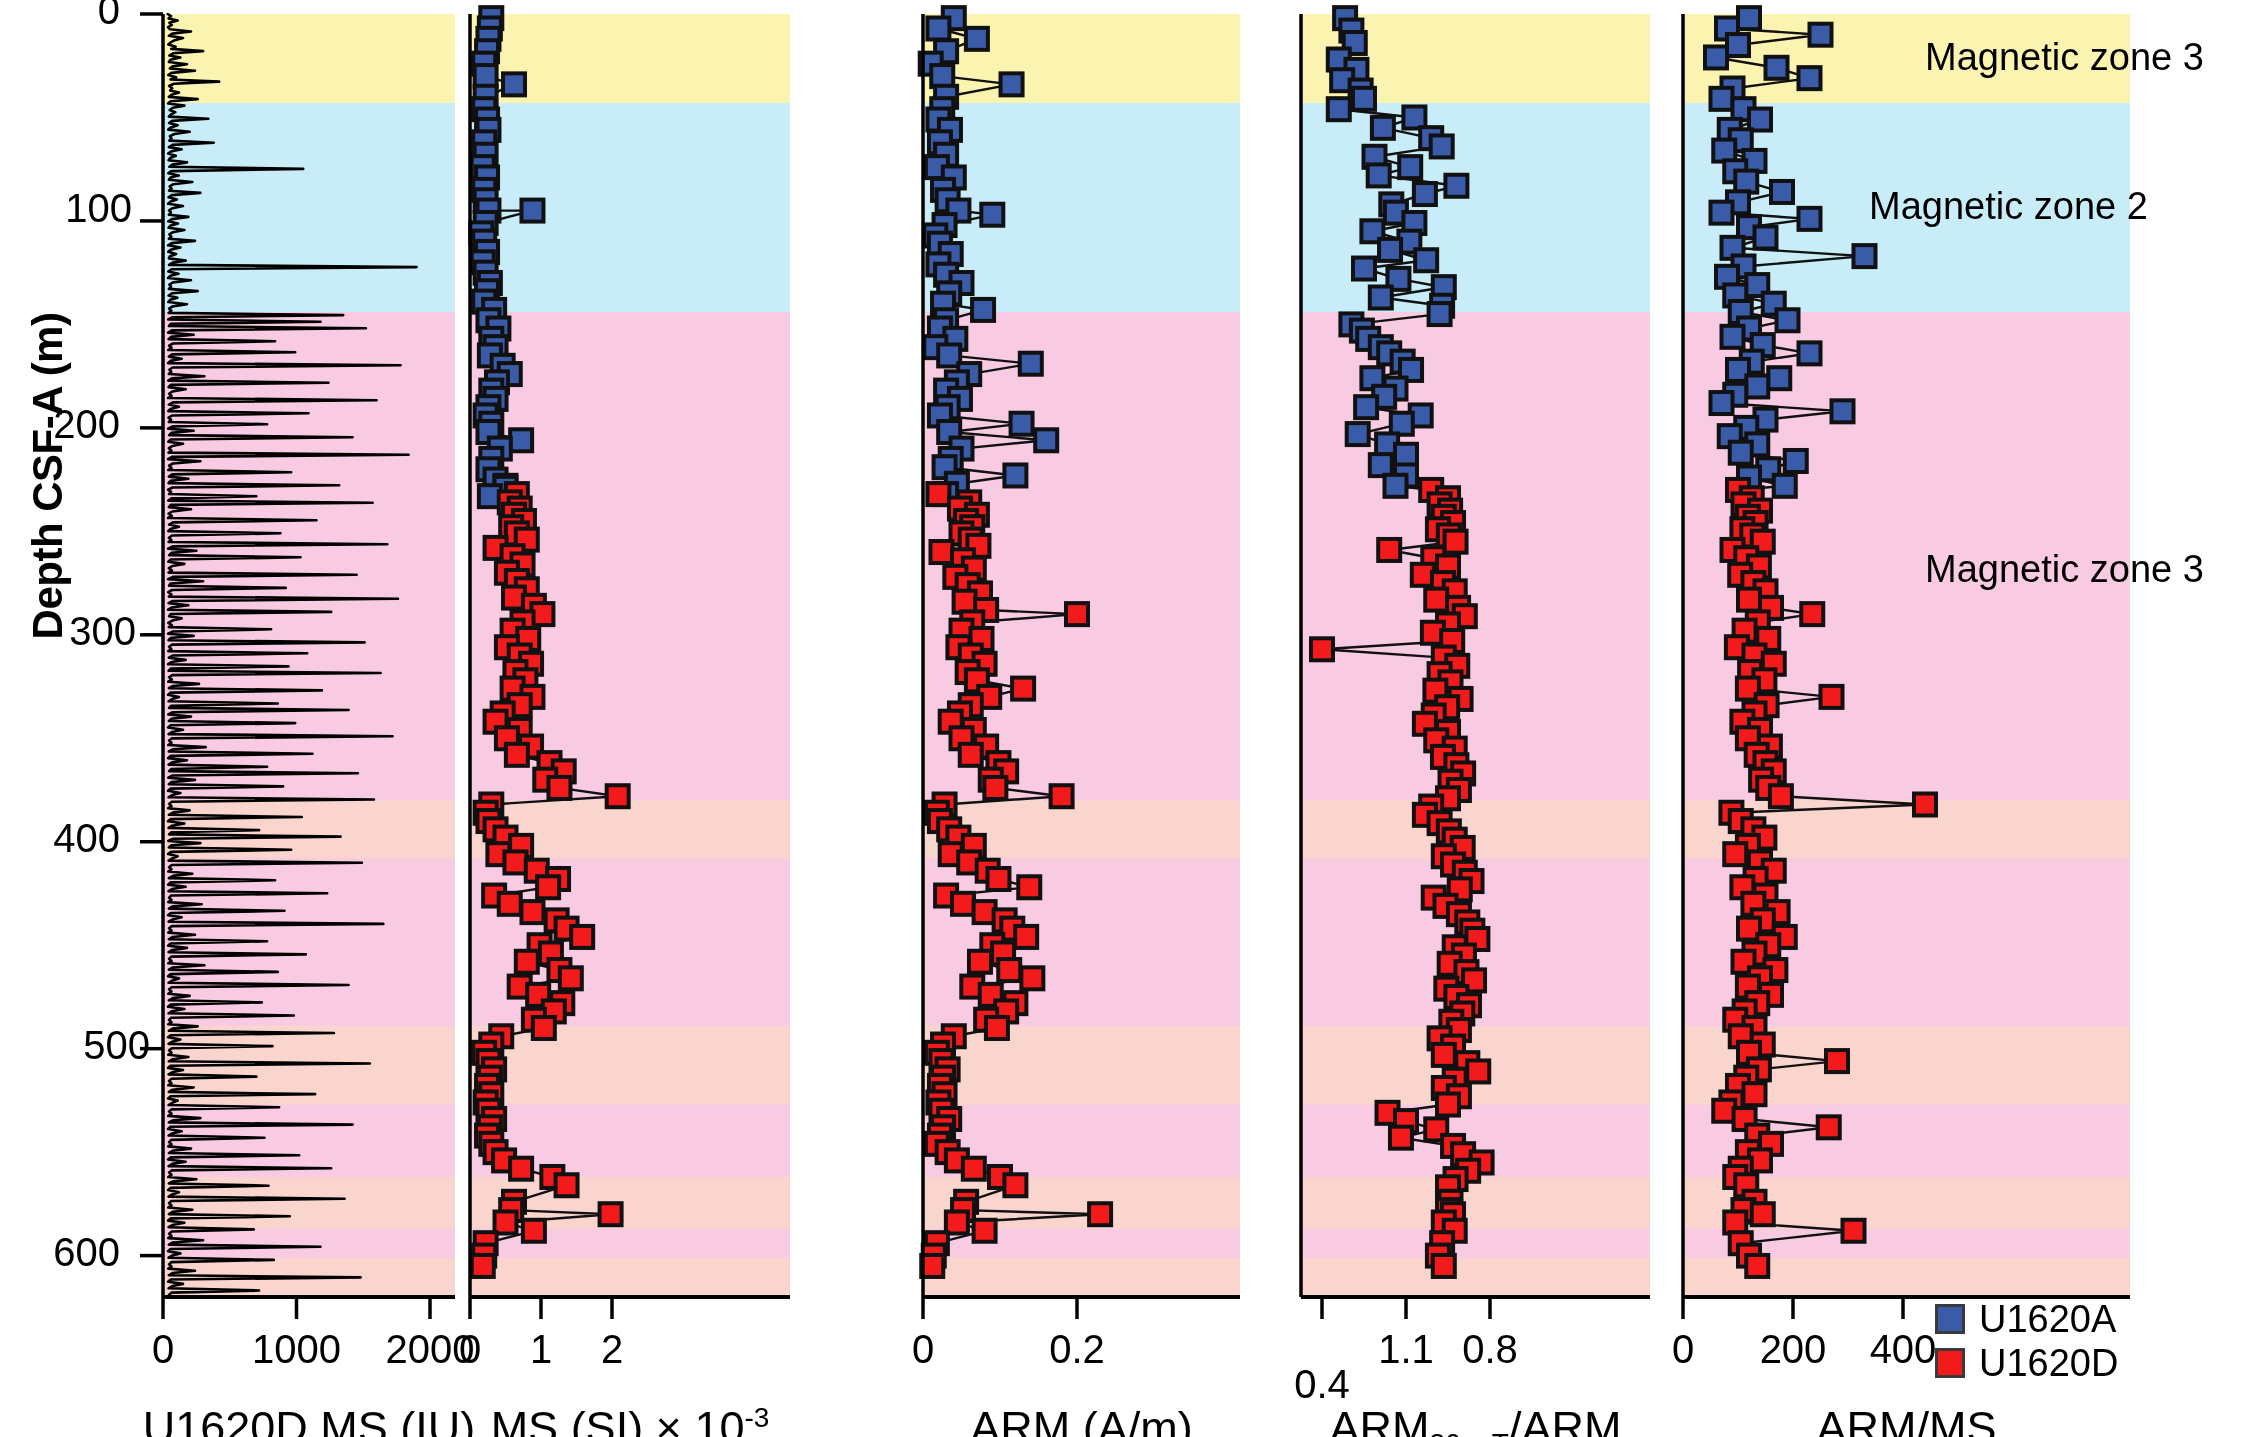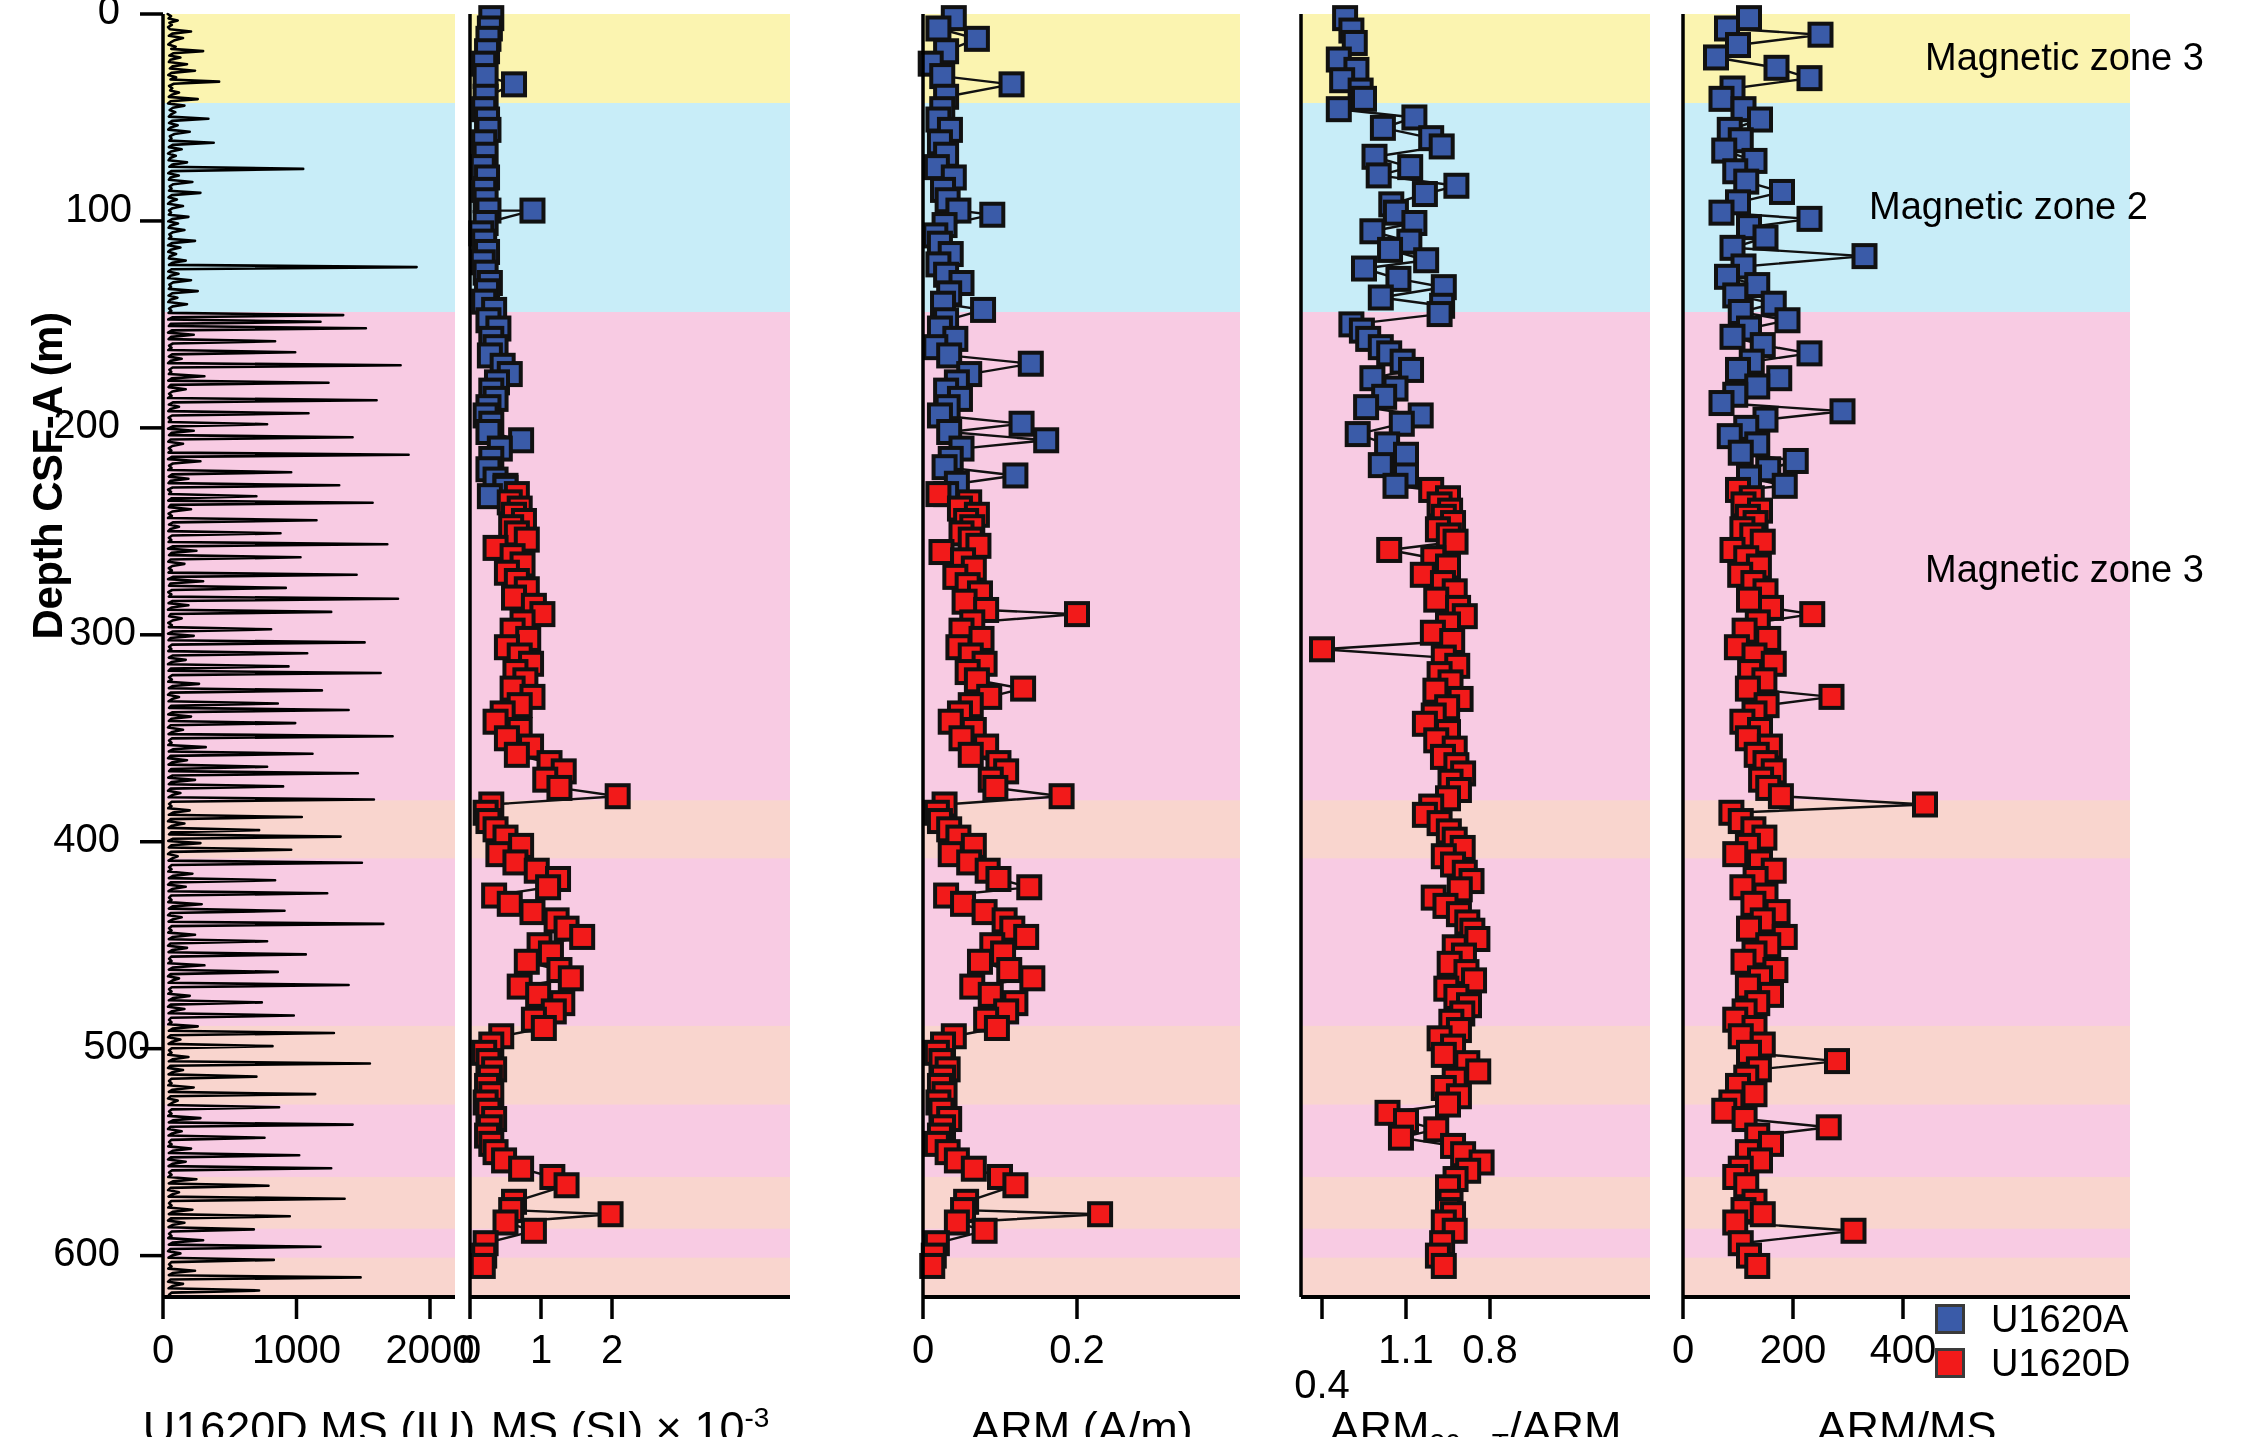--- a/index.html
+++ b/index.html
@@ -18,21 +18,21 @@
   }
   .ytick{position:absolute;font-size:40px;color:#000;text-align:right;width:120px;font-family:"Liberation Sans",sans-serif;}
   .xtick{position:absolute;font-size:40px;color:#000;text-align:center;font-family:"Liberation Sans",sans-serif;}
   .paxlabel{position:absolute;font-size:45px;color:#000;text-align:center;font-family:"Liberation Sans",sans-serif;}
   .paxlabel sub{font-size:28px;}
   .paxlabel sup{font-size:28px;}
   .zonelabel{position:absolute;font-size:38px;color:#000;font-family:"Liberation Sans",sans-serif;white-space:nowrap;}
   .legend{position:absolute;font-size:38px;color:#000;font-family:"Liberation Sans",sans-serif;}
   .legend-row{display:flex;align-items:center;gap:14px;margin-bottom:6px;}
   .legend-sw{width:30px;height:30px;border:3px solid #3a3a3a;box-sizing:border-box;}
-  .legend-txt{line-height:1;margin-left:12px;}
+  .legend-txt{line-height:1;}
 </style>
 </head>
 <body>
 
 <div id="fig">
     <svg width="2250" height="1437" viewBox="0 0 2250 1437" style="position: absolute; left: 0px; top: 0px;">
       <rect x="163" y="14" width="292" height="88.98225806451613" fill="#FBF4B0"></rect>
       <rect x="163" y="102.98225806451613" width="292" height="209.00483870967741" fill="#C8EDF8"></rect>
       <rect x="163" y="311.98709677419356" width="292" height="985.0129032258064" fill="#F8CBE3"></rect>
       <rect x="163" y="800.3548387096774" width="292" height="57.94193548387102" fill="#F9D5CE"></rect>

